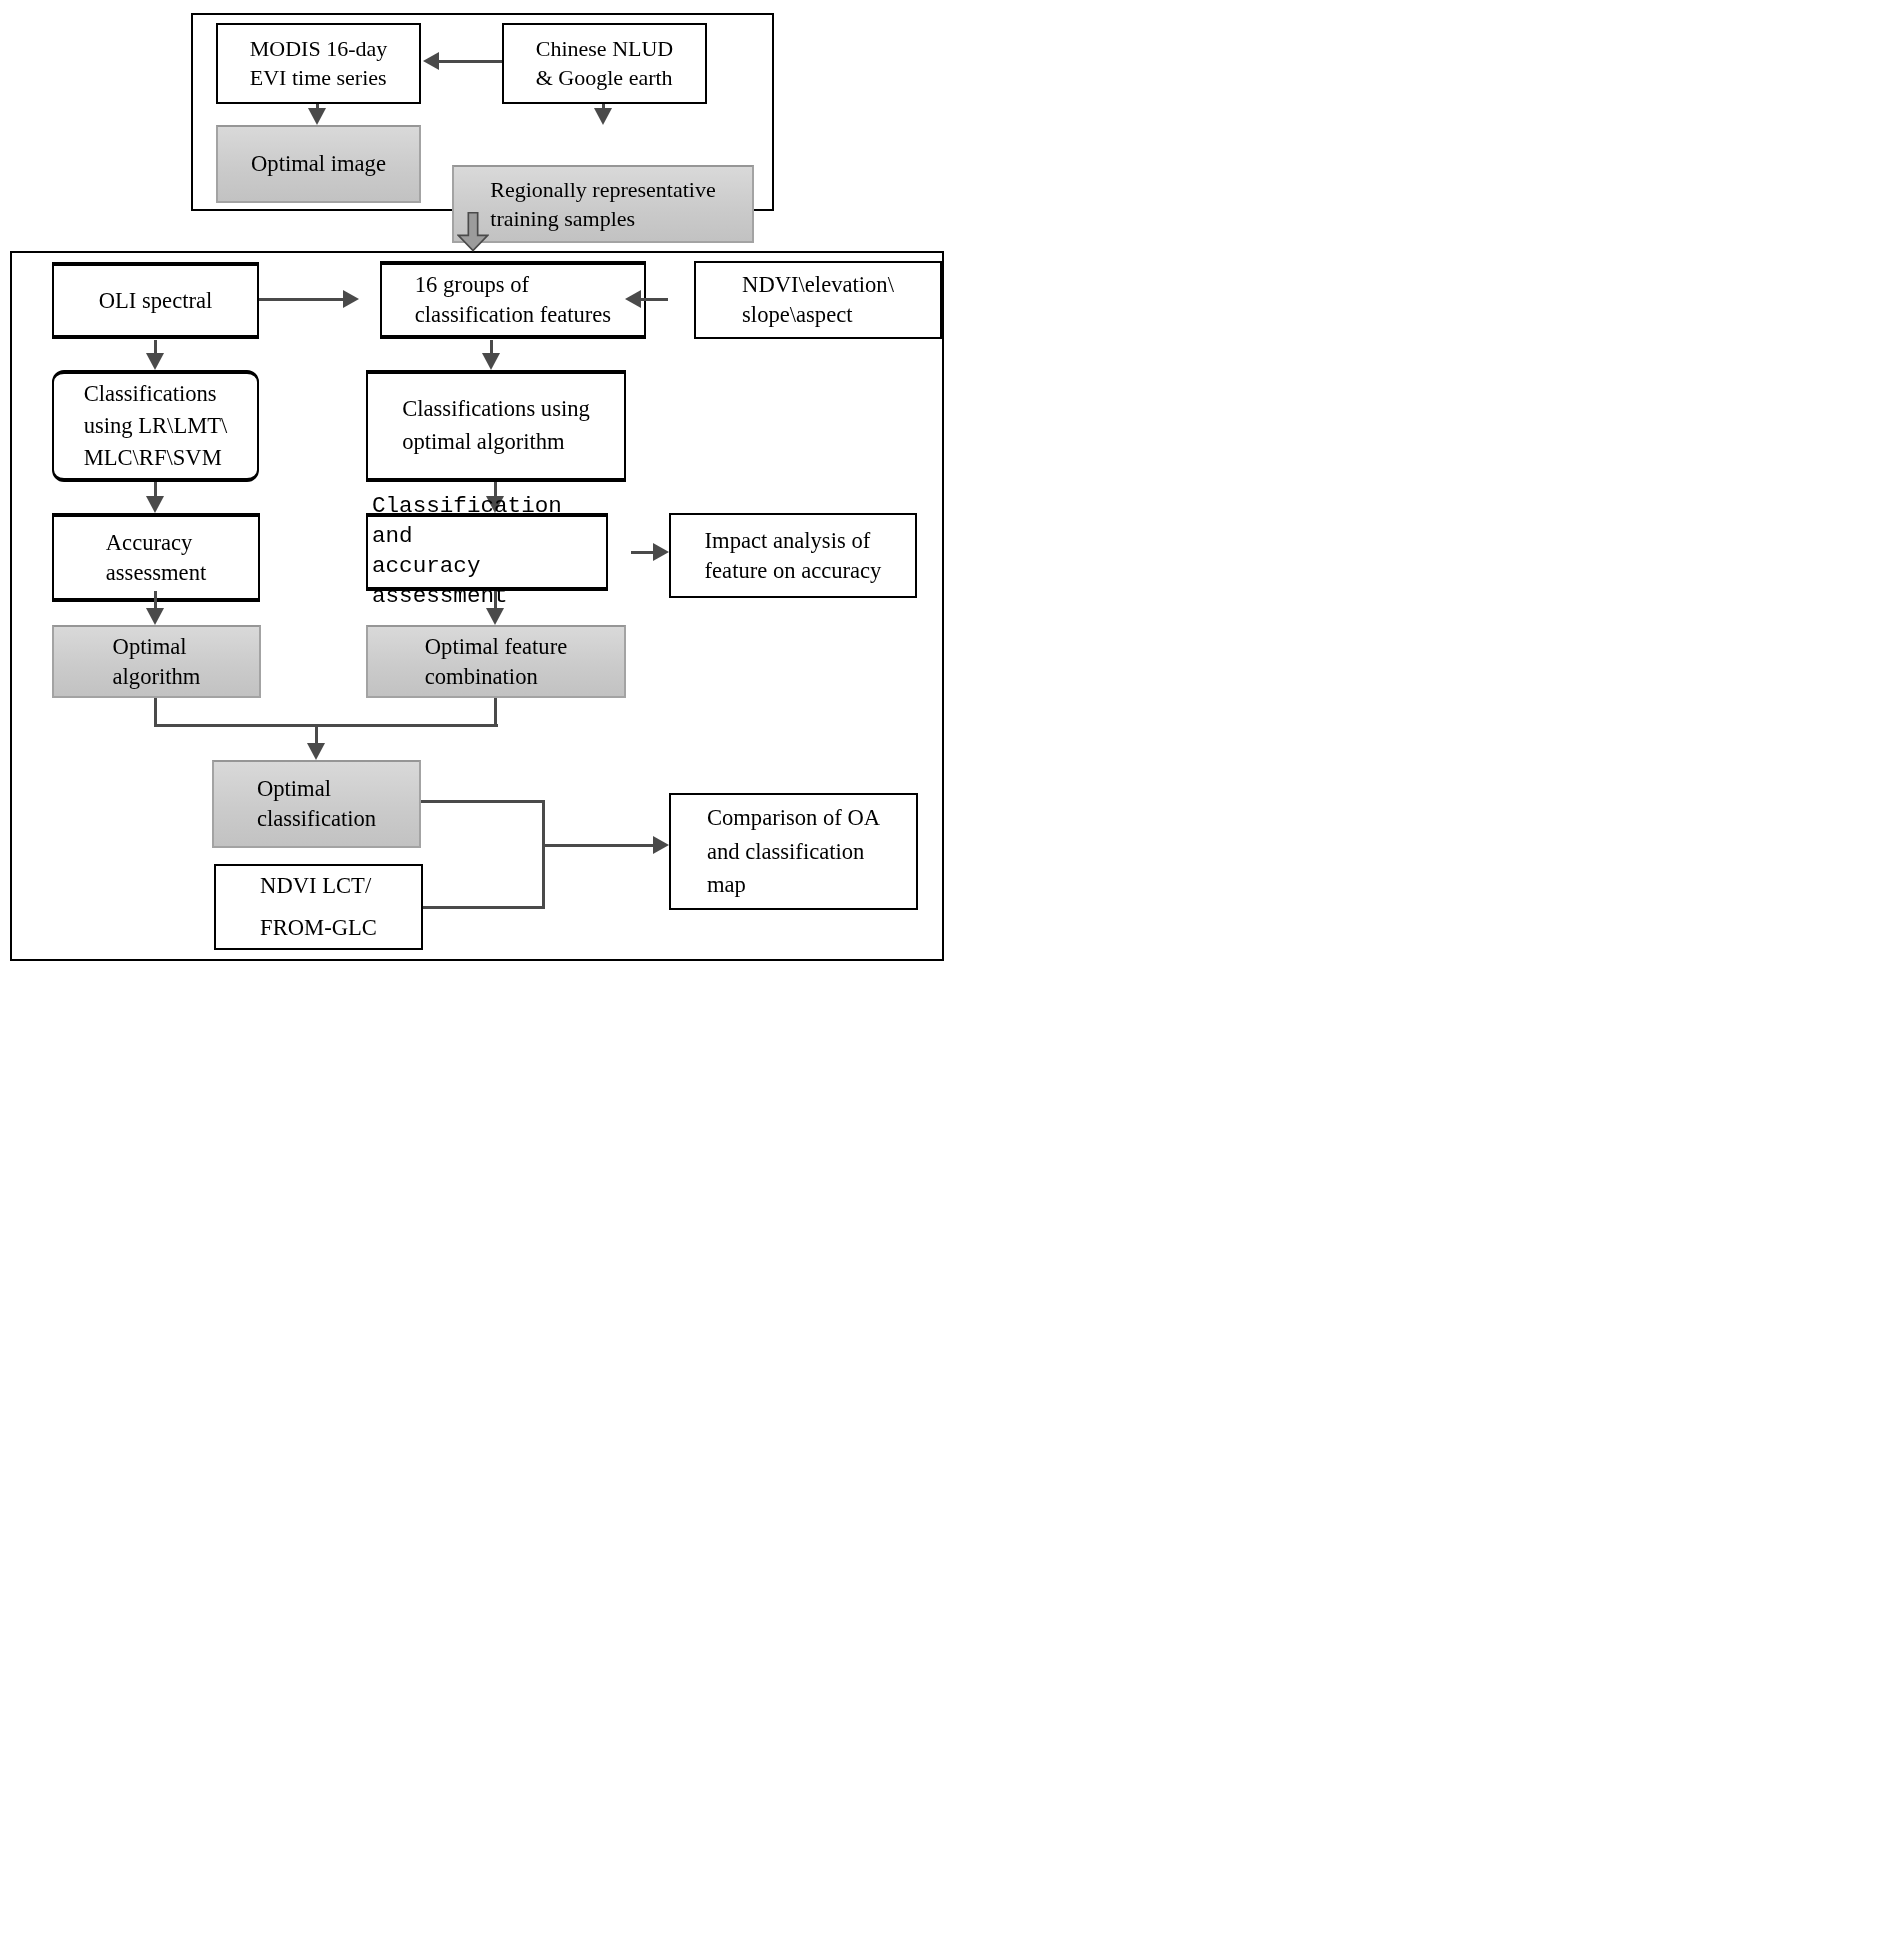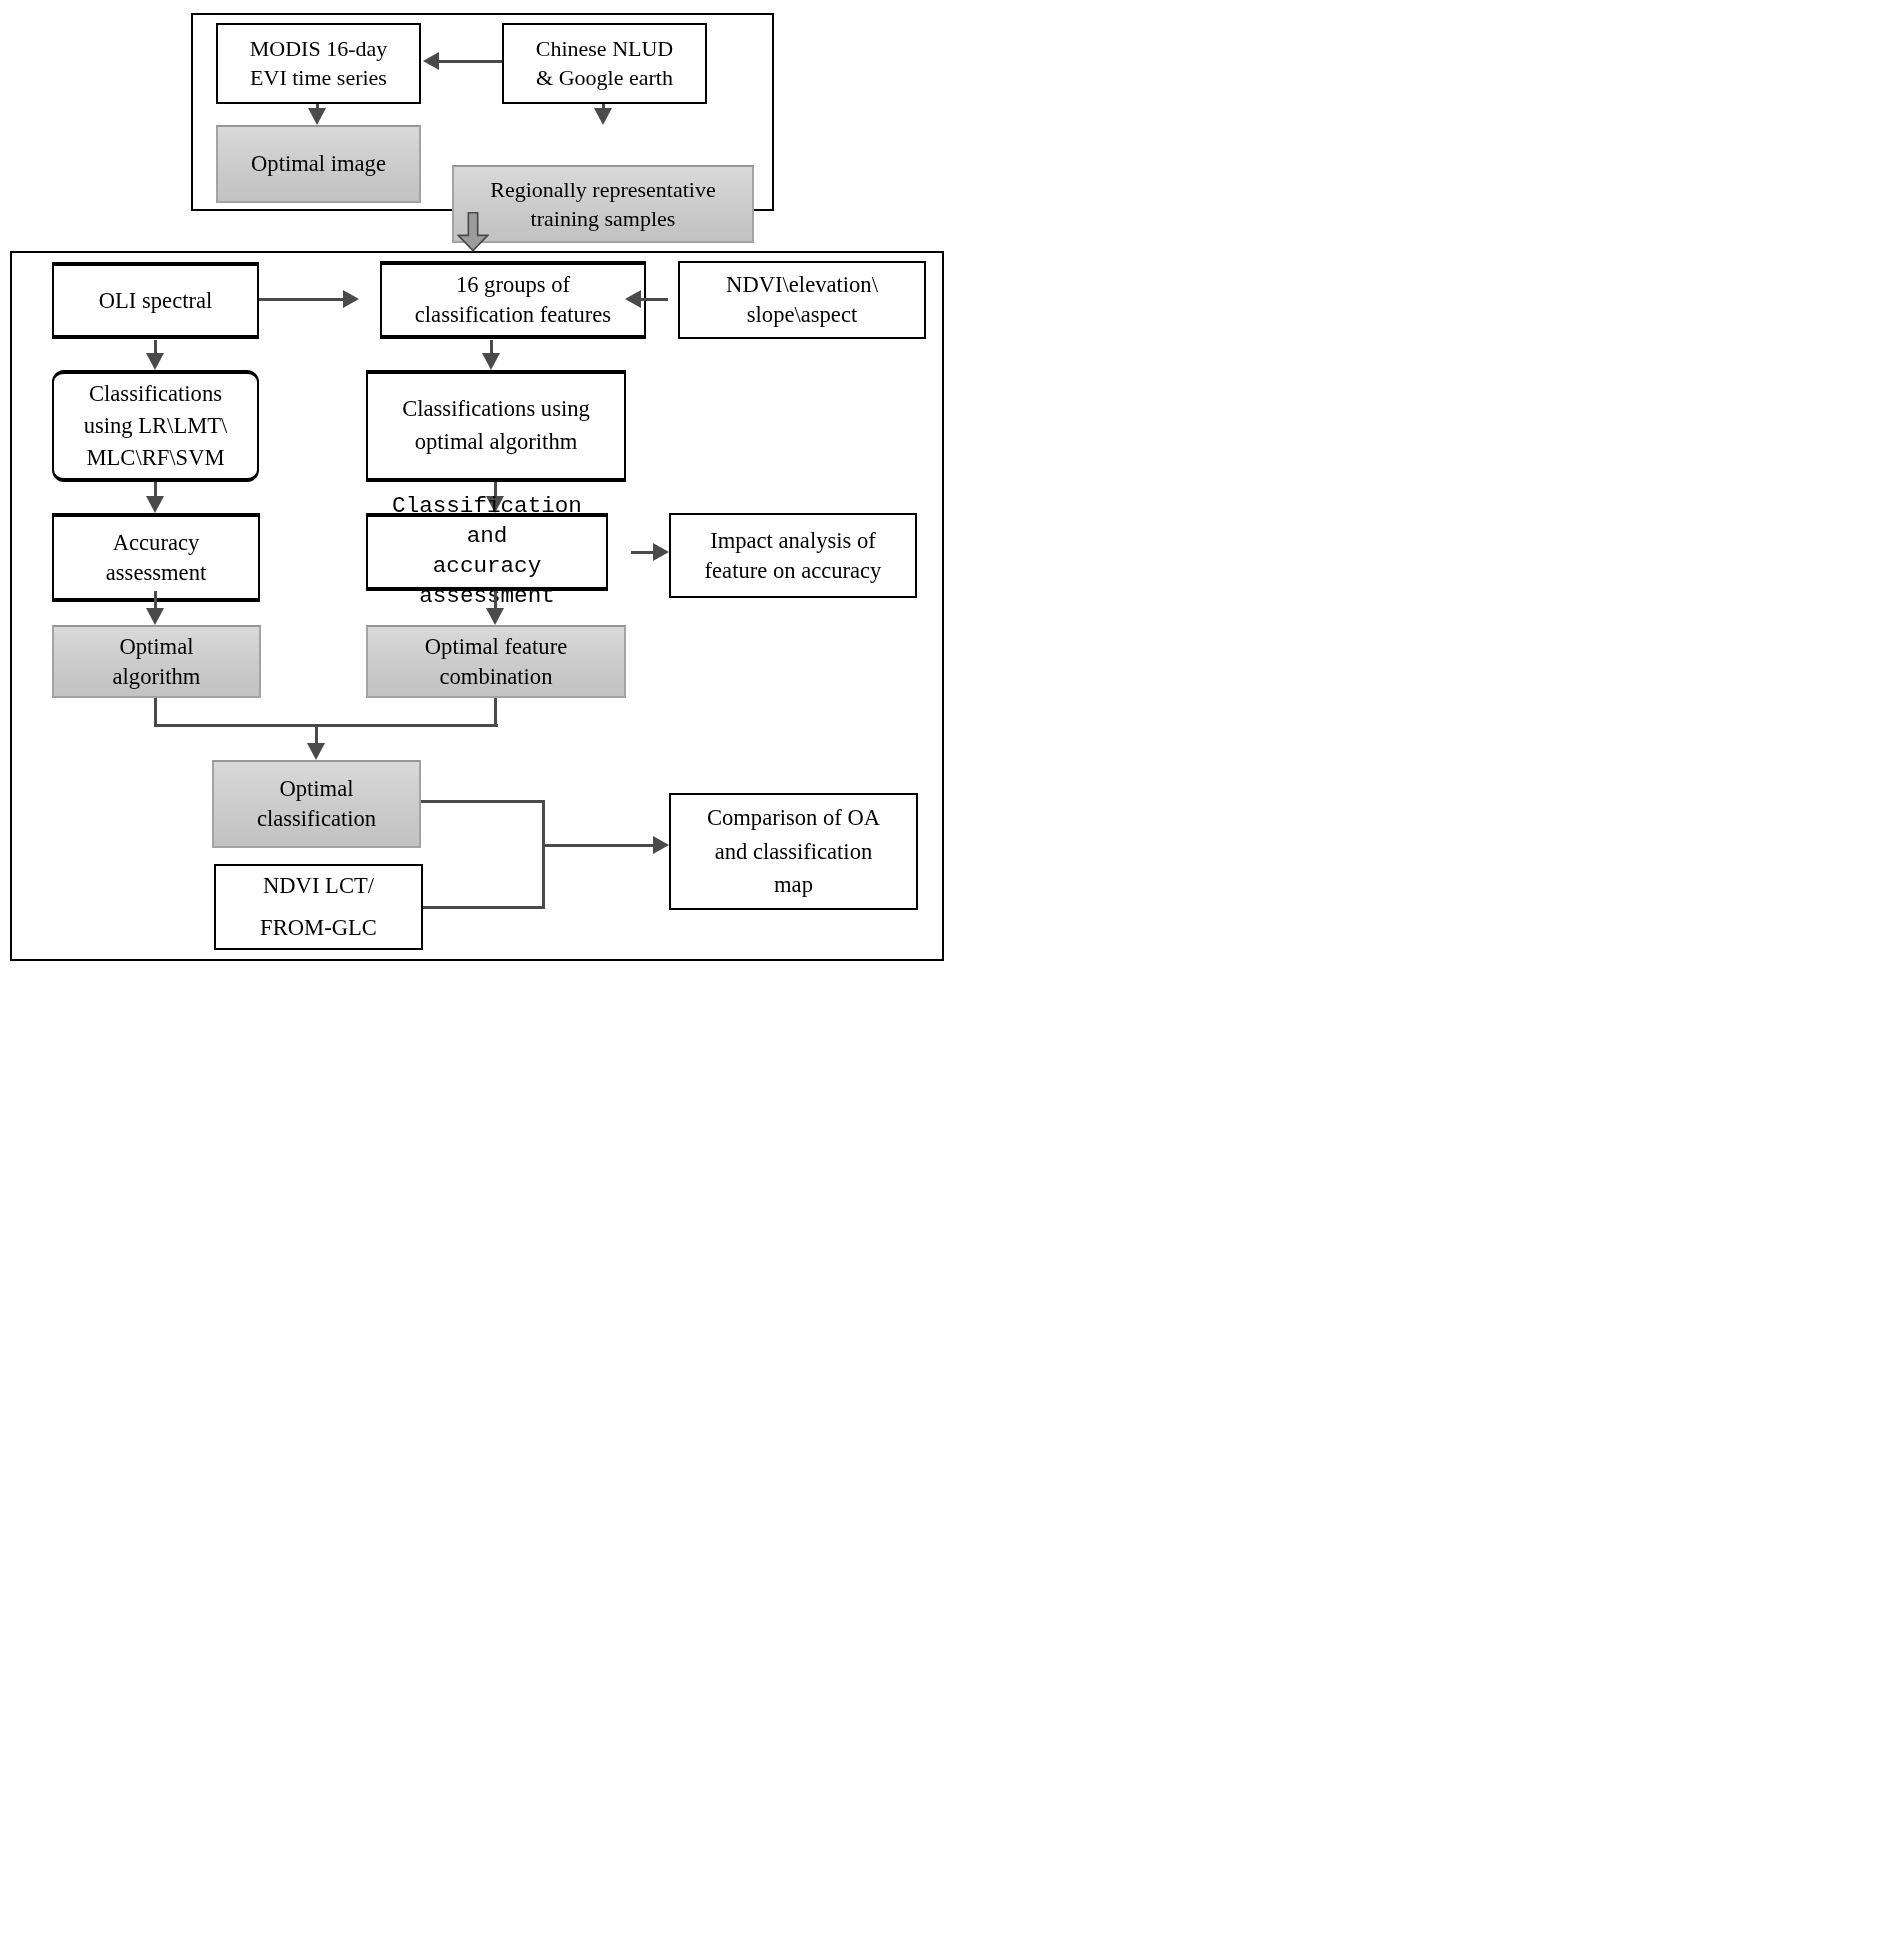--- a/index.html
+++ b/index.html
@@ -13,21 +13,21 @@
   .outer{
     position:absolute;
     border:2.7px solid #000;
     background:transparent;
     box-sizing:border-box;
   }
   .node{
     position:absolute;
     box-sizing:border-box;
     display:flex;align-items:center;justify-content:center;
-    text-align:center;
+    text-align:left;
     white-space:pre-line;
     font-size:22.6px;line-height:1.32;
     padding:12px 4px;
   }
   .white{background:#fff;border:2.7px solid #000;}
   .tb{border-top-width:4px;border-bottom-width:4px;}
   .gray{
     background:linear-gradient(180deg,#d9d9d9 0%,#cbcbcb 55%,#c2c2c2 100%);
     border:2px solid #a3a3a3;
     border-top-color:#969696;
@@ -40,21 +40,21 @@
   .blockarrow{position:absolute;}
   
   #top-outer{left:191px;top:13.3px;width:583px;height:198px;}
   #modis-evi{left:216px;top:22.6px;width:205px;height:81px;font-size:22px;}
   #chinese-nlud{left:502px;top:22.6px;width:205px;height:81px;font-size:22px;}
   #optimal-image{left:216px;top:125px;width:205px;height:78px;}
   #training-samples{left:452px;top:125px;width:302px;height:78px;font-size:22px;margin-top:40px;}
   #bottom-outer{left:10px;top:251px;width:934px;height:710px;}
   #oli-spectral{left:52px;top:262px;width:207px;height:77px;}
   #feature-groups{left:359px;top:261px;width:266px;height:78px;margin-left:21px;}
-  #ndvi-terrain{left:678px;top:261px;width:248px;height:78px;}
+  #ndvi-terrain{left:694px;top:261px;width:248px;height:78px;}
   #class-lr{left:52px;top:370px;width:207px;height:112px;line-height:1.42;border-radius:12px;}
   #class-opt{left:366px;top:370px;width:260px;height:112px;line-height:1.45;}
   #accuracy{left:52px;top:513px;width:208px;height:89px;}
   #class-acc{left:366px;top:513px;width:242px;height:78px;font-family:Liberation Mono, monospace;}
   #impact{left:669px;top:513px;width:248px;height:85px;}
   #opt-alg{left:52px;top:625px;width:209px;height:73px;}
   #opt-feat{left:366px;top:625px;width:260px;height:73px;}
   #opt-class{left:212px;top:760px;width:209px;height:88px;}
   #modis-lct{left:214px;top:864px;width:209px;height:86px;line-height:1.85;}
   #comparison{left:669px;top:793px;width:249px;height:117px;line-height:1.5;}

